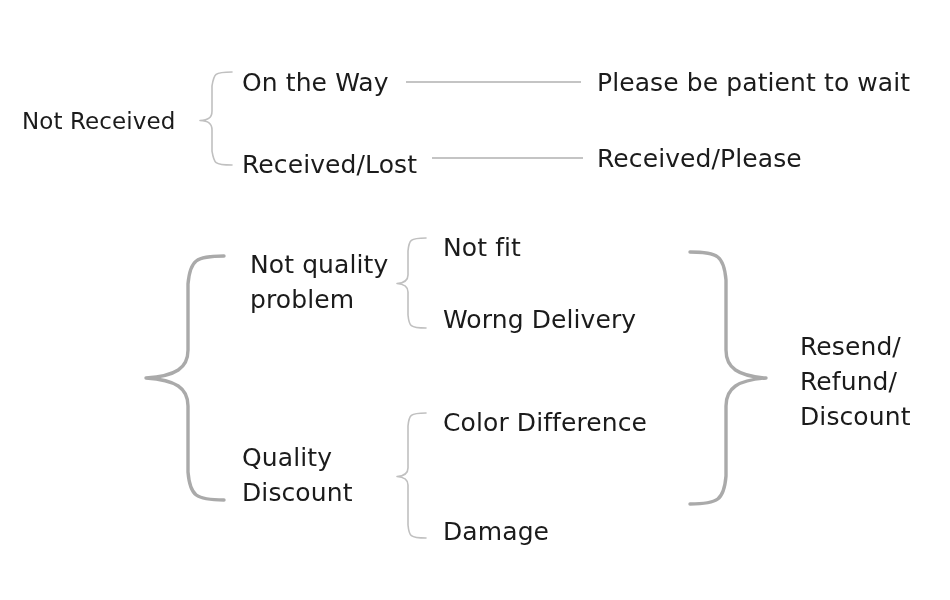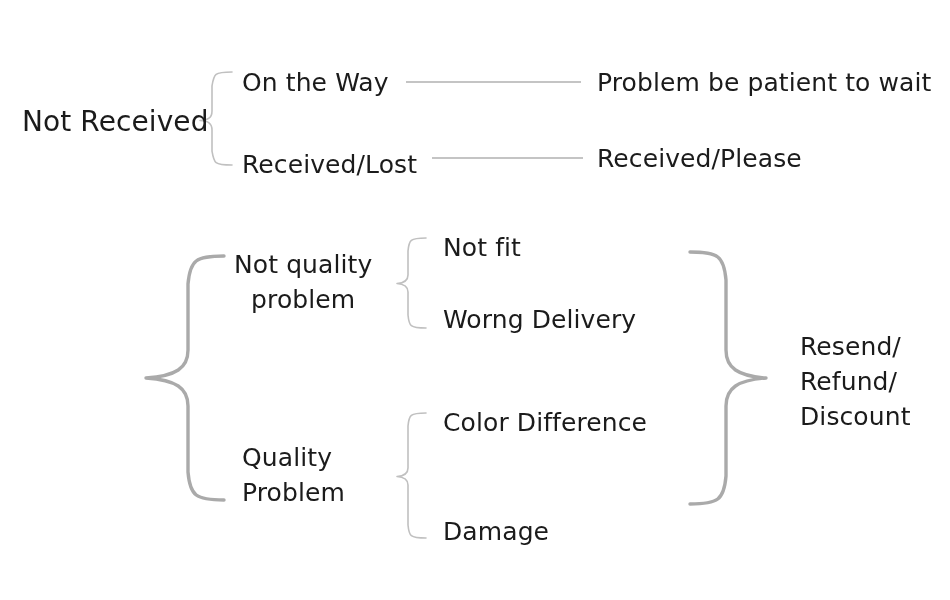--- a/index.html
+++ b/index.html
@@ -28,21 +28,21 @@
     color: #1b1b1b;
     font-size: 25px;
     font-weight: 400;
     line-height: 35px;
     white-space: pre;
     letter-spacing: 0.1px;
   }
   .node.multi {
     white-space: pre-line;
   }
-  .root-label { font-size: 28px; }
+  .root-label { font-size: 23px; }
 </style>
 </head>
 <body>
 
 <div id="diagram">
 
   <svg id="brace-layer" viewBox="0 0 950 600" width="950" height="600" xmlns="http://www.w3.org/2000/svg">
 
     <path d="M 232 72
              C 214 72, 214 74, 212 86
@@ -86,32 +86,32 @@
              C 726 368, 738 376, 766 378
              C 738 380, 726 388, 726 406
              L 726 476
              C 724 500, 718 504, 690 504" fill="none" stroke="#aaaaaa" stroke-width="3.4" stroke-linecap="round" stroke-linejoin="round"></path>
   </svg>
 
   <div class="node root-label" style="left:22px; top:104px;">Not Received</div>
 
   <div class="node" style="left:242px; top:65px;">On the Way</div>
 
-  <div class="node" style="left:597px; top:65px;">Problem be patient to wait</div>
+  <div class="node" style="left:597px; top:65px;">Please be patient to wait</div>
 
   <div class="node" style="left:242px; top:147px;">Received/Lost</div>
 
   <div class="node" style="left:597px; top:141px;">Received/Please</div>
 
 
-  <div class="node multi" style="left:234px; top:247px;text-align:center;">Not quality
+  <div class="node multi" style="left:250px; top:247px;">Not quality
 problem</div>
 
   <div class="node multi" style="left:242px; top:440px;">Quality
-Problem</div>
+Discount</div>
 
   <div class="node" style="left:443px; top:230px;">Not fit</div>
 
   <div class="node" style="left:443px; top:405px;">Color Difference</div>
 
   <div class="node" style="left:443px; top:302px;">Worng Delivery</div>
 
 
   <div class="node" style="left:443px; top:514px;">Damage</div>
 

